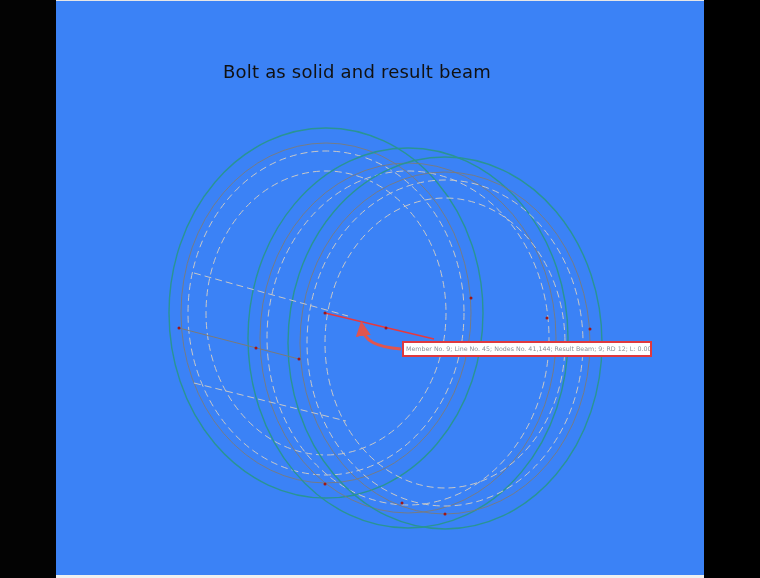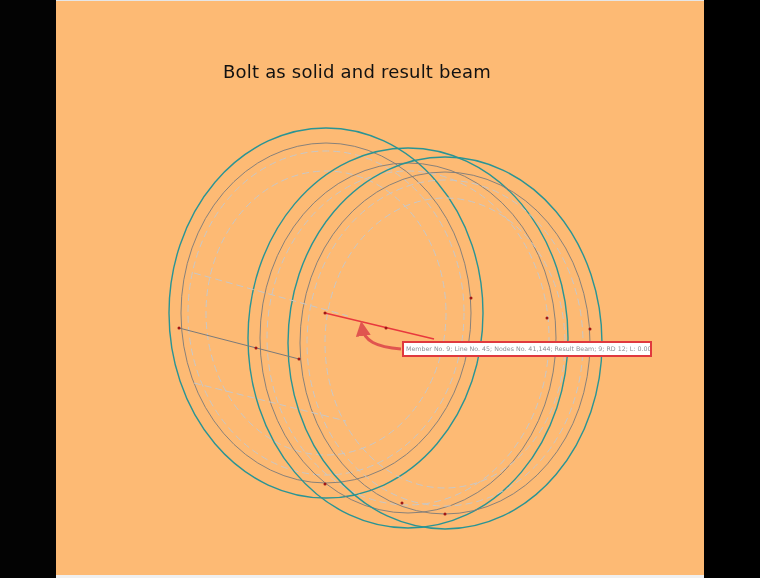--- a/index.html
+++ b/index.html
@@ -1,19 +1,19 @@
 <!DOCTYPE html>
 <html><head>
 <meta charset="utf-8">
 <style>
   html, body { margin: 0; padding: 0; background: #000; }
   body { width: 760px; height: 578px; position: relative; overflow: hidden; font-family: "DejaVu Sans", sans-serif; }
   .bar-left { position: absolute; left: 0; top: 0; width: 56px; height: 578px; background: #030303; }
   .bar-right { position: absolute; left: 704px; top: 0; width: 56px; height: 578px; background: #000; }
-  .canvas { position: absolute; left: 56px; top: 0; width: 648px; height: 578px; background: #fdba74; border-top: 1px solid #e6e6e6; box-sizing: border-box; }
+  .canvas { position: absolute; left: 56px; top: 0; width: 648px; height: 578px; background: #3b82f6; border-top: 1px solid #e6e6e6; box-sizing: border-box; }
   .bottom-strip { position: absolute; left: 0; bottom: 0; width: 648px; height: 3px; background: #f0f0f0; }
   .title { position: absolute; left: 167px; top: 60px; font-size: 18px; color: #111; letter-spacing: 0.2px; white-space: nowrap; }
   svg.drawing { position: absolute; left: 0; top: 0; }
   .tooltip { position: absolute; left: 346px; top: 340px; width: 242px; height: 12px; border: 2px solid #e0393e; background: #fff; box-sizing: content-box; font-size: 6.3px; line-height: 12px; color: #8a8f96; padding: 0 2px; white-space: nowrap; overflow: hidden; }
 </style>
 </head>
 <body>
 
 <div class="bar-left"></div>
 

